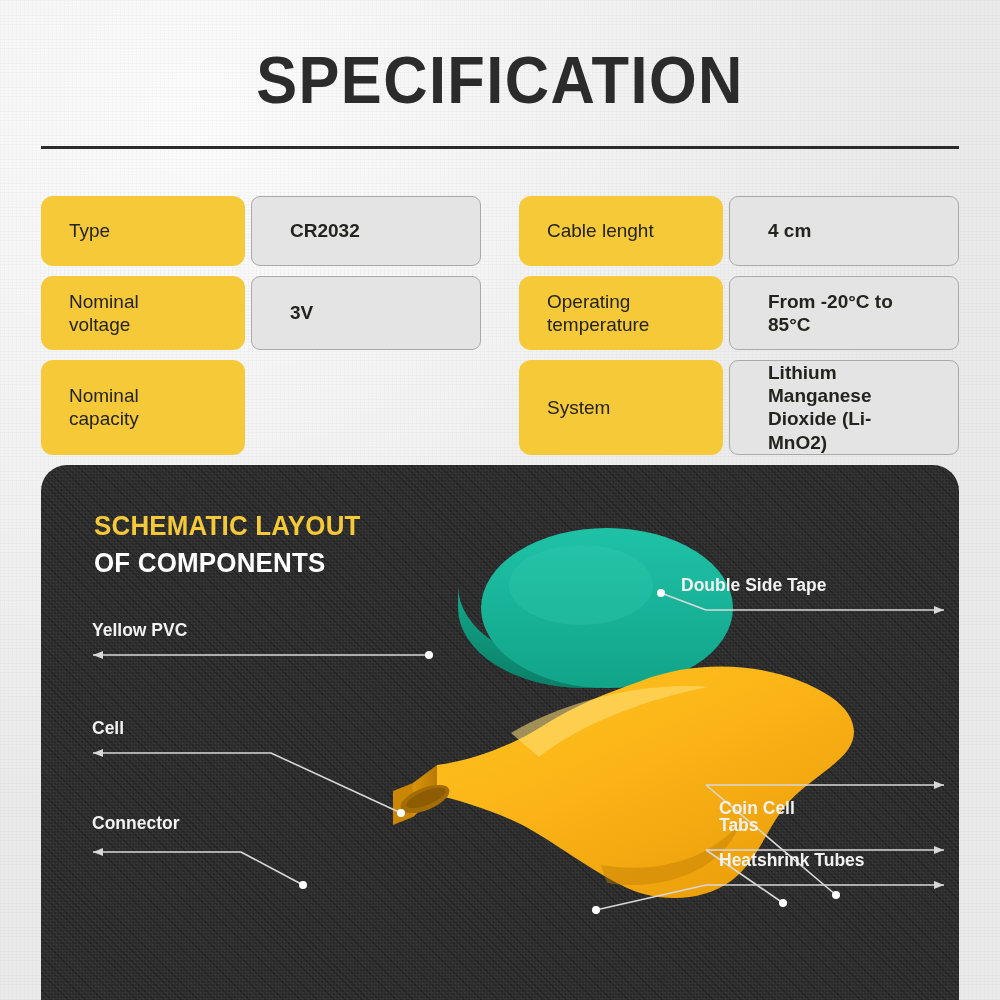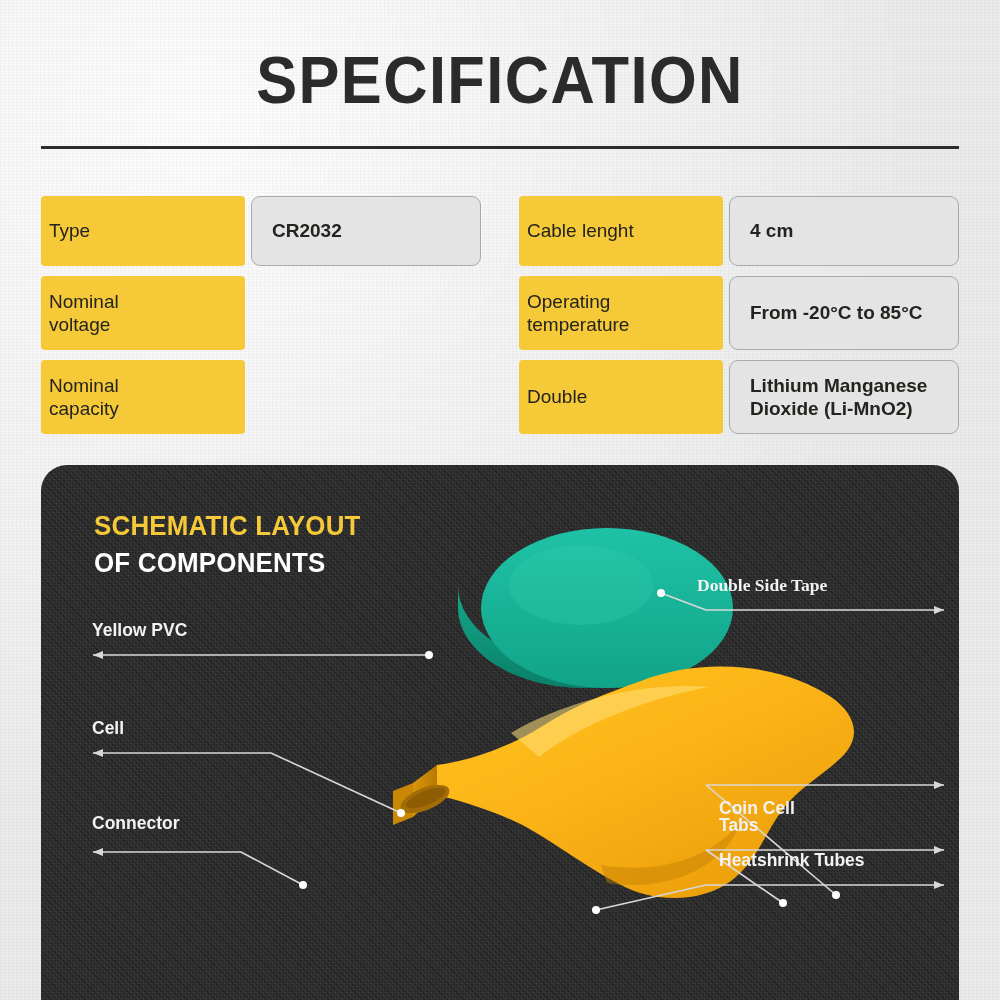--- a/index.html
+++ b/index.html
@@ -41,34 +41,34 @@
     position:absolute; left:41px; top:196px;
     width:918px;
     display:grid;
     grid-template-columns:1fr 1fr;
     column-gap:38px;
     row-gap:10px;
   }
   .spec-row { display:grid; grid-template-columns:204px 1fr; column-gap:6px; }
   .spec-label {
     background:#f6c938;
-    border-radius:4px;
+    border-radius:12px;
     display:flex; align-items:center;
-    padding:0 8px;
+    padding:0 28px;
     min-height:70px;
     font-size:19px;
     color:#23231f;
     line-height:1.22;
   }
   .spec-value {
     background:#e4e4e4;
     border:1px solid #a9a9a9;
     border-radius:9px;
     display:flex; align-items:center;
-    padding:0 20px;
+    padding:0 38px;
     min-height:70px;
     font-size:19px;
     font-weight:bold;
     color:#23231f;
     line-height:1.22;
   }
   .spec-row.tall .spec-label, .spec-row.tall .spec-value { min-height:74px; }
 
   
   #schematic-panel {
@@ -119,30 +119,31 @@
   <div class="spec-row">
     <div class="spec-label">Type</div>
     <div class="spec-value">CR2032</div>
   </div>
   <div class="spec-row">
     <div class="spec-label">Cable lenght</div>
     <div class="spec-value">4 cm</div>
   </div>
   <div class="spec-row tall">
     <div class="spec-label">Nominal<br>voltage</div>
+    <div class="spec-value">3V</div>
   </div>
   <div class="spec-row tall">
     <div class="spec-label">Operating<br>temperature</div>
     <div class="spec-value">From -20°C to 85°C</div>
   </div>
   <div class="spec-row tall">
     <div class="spec-label">Nominal<br>capacity</div>
   </div>
   <div class="spec-row tall">
-    <div class="spec-label">Double</div>
+    <div class="spec-label">System</div>
     <div class="spec-value">Lithium Manganese<br>Dioxide (Li-MnO2)</div>
   </div>
 </div>
 
 <div id="schematic-panel">
   <div id="panel-noise"></div>
 
   <div id="schematic-heading">
     <div id="heading-line1">SCHEMATIC LAYOUT</div>
     <div id="heading-line2">OF COMPONENTS</div>
@@ -339,17 +340,17 @@
       <path d="M52 387 L200 387 L262 420"></path>
       <polygon points="52,387 62,383 62,391" fill="#d8d8d8" stroke="none"></polygon>
       <circle cx="262" cy="420" r="4" fill="#ffffff" stroke="none"></circle>
     </g>
   </svg>
 
   <div class="callout-label" style="left:51px; top:155px;">Yellow PVC</div>
   <div class="callout-label" style="left:51px; top:253px;">Cell</div>
   <div class="callout-label" style="left:51px; top:348px;">Connector</div>
 
-  <div class="callout-label" style="left:656px; top:110px;font-family:Liberation Serif, serif;">Double Side Tape</div>
+  <div class="callout-label" style="left:640px; top:110px;">Double Side Tape</div>
   <div class="callout-label" style="left:678px; top:285px;margin-top:48px;">Coin Cell</div>
   <div class="callout-label" style="left:678px; top:350px;">Tabs</div>
   <div class="callout-label" style="left:678px; top:385px;">Heatshrink Tubes</div>
 </div>
 
 </body></html>

